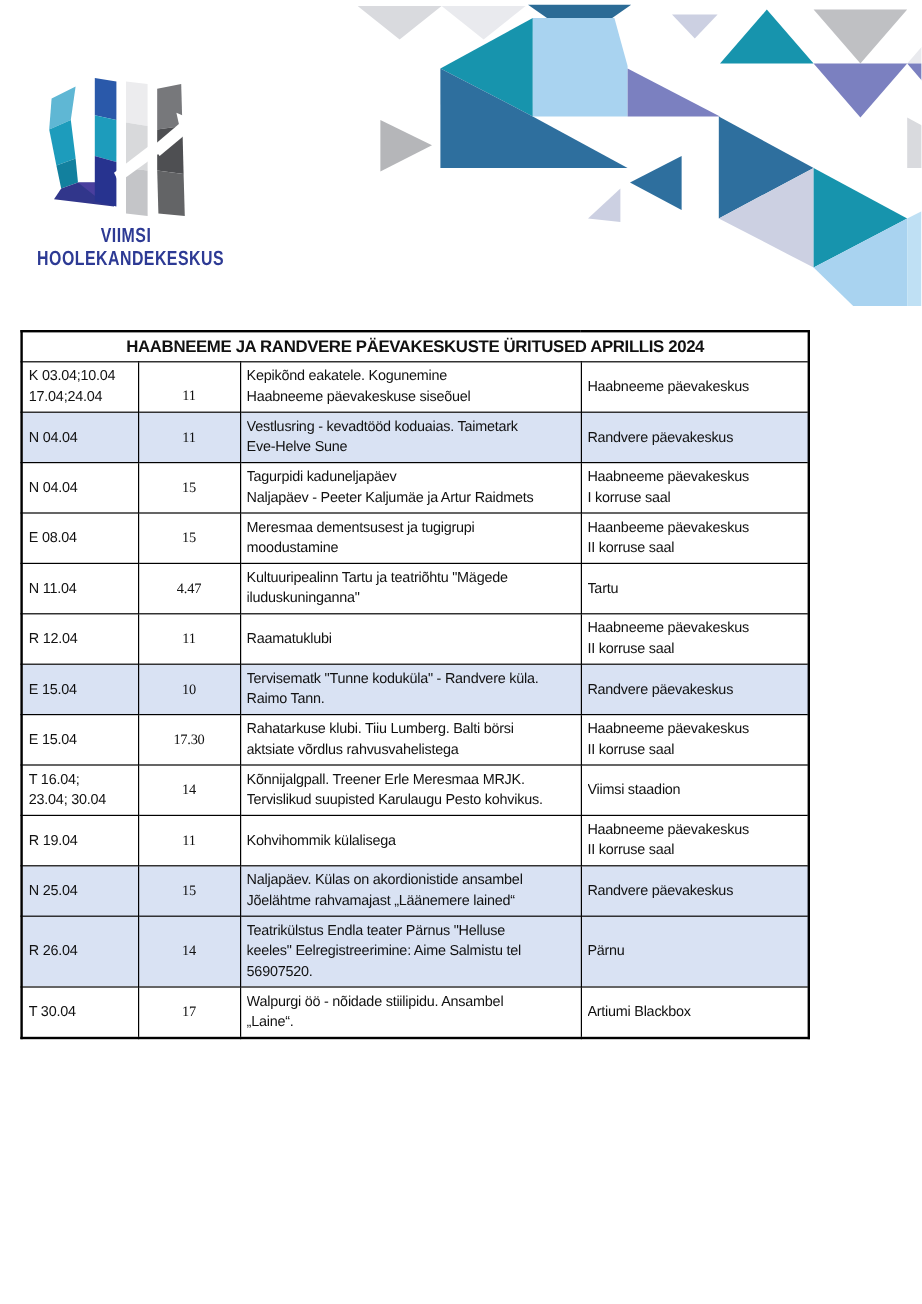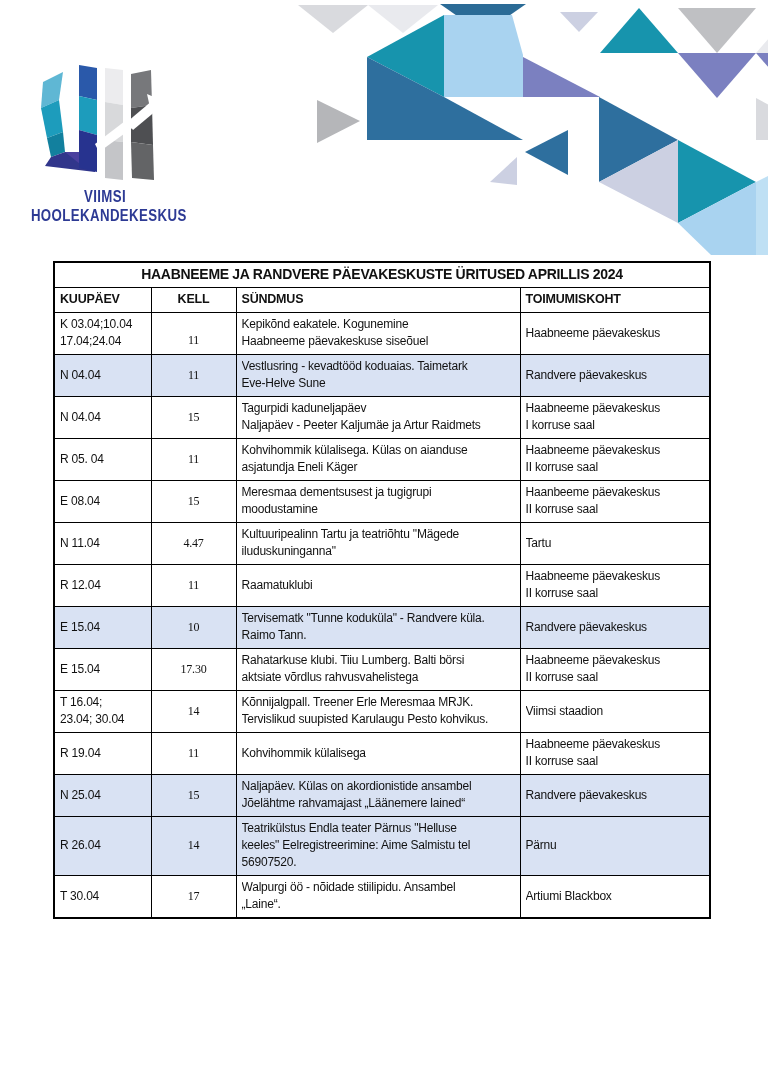--- a/index.html
+++ b/index.html
@@ -11,23 +11,23 @@
   .mosaic{position:absolute;top:0;right:0;width:470px;height:255px;}
   
   .logo-mark{position:absolute;left:35px;top:60px;width:140px;height:125px;}
   .logo-text{
     position:absolute;left:10px;top:187px;width:190px;text-align:center;
     font-weight:bold;font-size:17px;line-height:19px;letter-spacing:.5px;
     transform:scaleX(.78);transform-origin:center top;
   }
   
   .doc-table{
-    position:absolute;left:17px;top:261px;width:656px;
+    position:absolute;left:17px;top:275px;width:656px;
     border-collapse:collapse;table-layout:fixed;
-    font-size:12px;line-height:17px;letter-spacing:-.2px;margin-left:36px;
+    font-size:12px;line-height:17px;letter-spacing:-.2px;
   }
   .doc-table,.doc-table th,.doc-table td{border:1px solid #000;}
   .doc-table{border:2px solid #000;}
   .doc-table th,.doc-table td{padding:3px 5px 4px 5px;vertical-align:middle;overflow:hidden;}
   .title-cell{
     text-align:center;font-weight:bold;font-size:14px;letter-spacing:-.3px;
     padding:3px 2px;white-space:nowrap;
   }
   .col-head{text-align:left;font-weight:bold;font-size:12.5px;white-space:nowrap;}
   .col-head.center{text-align:center;}
@@ -93,26 +93,20 @@
   <colgroup>
     <col style="width:97px">
       <col style="width:85px">
       <col style="width:284px">
       <col style="width:190px">
   </colgroup>
   <thead>
     <tr>
       <th class="title-cell" colspan="4">HAABNEEME JA RANDVERE PÄEVAKESKUSTE ÜRITUSED APRILLIS 2024</th>
     </tr>
-    <tr>
-      <th class="col-head">KUUPÄEV</th>
-      <th class="col-head center">KELL</th>
-      <th class="col-head">SÜNDMUS</th>
-      <th class="col-head">TOIMUMISKOHT</th>
-    </tr>
   </thead>
   <tbody>
       <tr>
         <td class="kuupaev">
           <div class="cl">K 03.04;10.04
 17.04;24.04</div>
         </td>
         <td class="kell">
           <div class="cl">11</div>
         </td>
@@ -146,36 +140,20 @@
         <td class="kell">
           <div class="cl">15</div>
         </td>
         <td class="syndmus">
           <div class="cl">Tagurpidi kaduneljapäev
 Naljapäev - Peeter Kaljumäe ja Artur Raidmets</div>
         </td>
         <td class="toimumiskoht">
           <div class="cl">Haabneeme päevakeskus
 I korruse saal</div>
-        </td>
-      </tr>
-      <tr>
-        <td class="kuupaev">
-          <div class="cl">R 05. 04</div>
-        </td>
-        <td class="kell">
-          <div class="cl">11</div>
-        </td>
-        <td class="syndmus">
-          <div class="cl">Kohvihommik külalisega. Külas on aianduse
-asjatundja Eneli Käger</div>
-        </td>
-        <td class="toimumiskoht">
-          <div class="cl">Haabneeme päevakeskus
-II korruse saal</div>
         </td>
       </tr>
       <tr>
         <td class="kuupaev">
           <div class="cl">E 08.04</div>
         </td>
         <td class="kell">
           <div class="cl">15</div>
         </td>
         <td class="syndmus">

